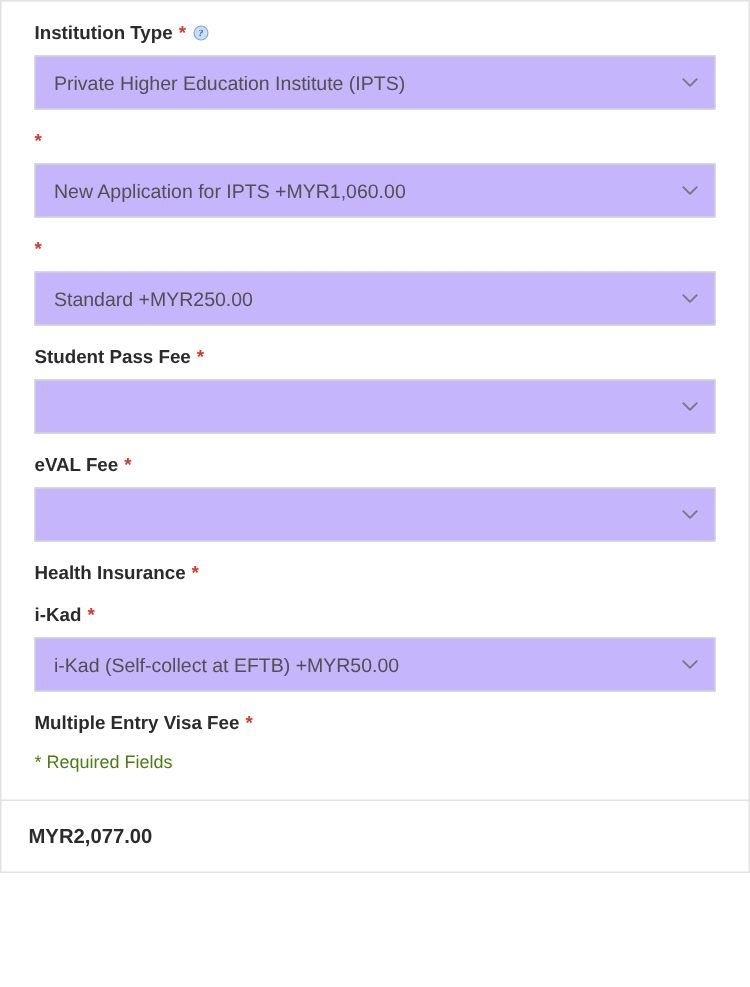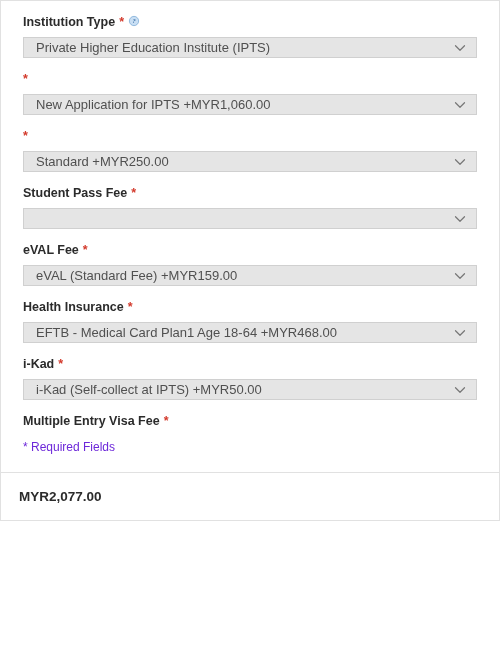--- a/index.html
+++ b/index.html
@@ -22,58 +22,59 @@
   .field{
     margin:0 0 14px 0;
   }
   .field:last-child{margin-bottom:0;}
   .label{
     font-size:12.5px;
     font-weight:700;
     color:#2b2b2b;
     margin:0 0 8px 0;
     display:flex;
+    align-items:center;
     gap:4px;
   }
   .req{
     color:#d33a2c;
     font-weight:700;
   }
   .help{
     width:12px;
     height:12px;
     display:inline-block;
   }
   .select{
     position:relative;
     width:100%;
-    height:21px;
+    height:36px;
     border:1px solid #d0d0d0;
-    background:#e5e5e5;
+    background:#c4b5fd;
     box-sizing:border-box;
     display:flex;
     align-items:center;
     padding:0 30px 0 12px;
     font-size:13px;
     color:#505050;
     cursor:pointer;
   }
   .select .chev{
     position:absolute;
     right:10px;
     top:50%;
     transform:translateY(-50%);
     width:12px;
     height:12px;
     pointer-events:none;
     color:#777;
   }
   .required-note{
     font-size:12px;
-    color:#6d28d9;
+    color:#4d7c0f;
     margin-top:12px;
   }
   .total-bar{
     border:1px solid #e1e1e1;
     border-top:none;
     box-sizing:border-box;
     padding:16px 18px;
     font-size:13.5px;
     font-weight:700;
     color:#2b2b2b;
@@ -133,45 +134,38 @@
               <use xlink:href="#chev-down"></use>
             </svg>
           </div>
         </div>
         <div class="field">
           <div class="label">
             <span>eVAL Fee</span>
             <span class="req">*</span>
           </div>
           <div class="select">
-            <span>eVAL (Standard Fee) +MYR159.00</span>
             <svg class="chev">
               <use xlink:href="#chev-down"></use>
             </svg>
           </div>
         </div>
         <div class="field">
           <div class="label">
             <span>Health Insurance</span>
             <span class="req">*</span>
           </div>
-          <div class="select">
-            <span>EFTB - Medical Card Plan1 Age 18-64 +MYR468.00</span>
-            <svg class="chev">
-              <use xlink:href="#chev-down"></use>
-            </svg>
-          </div>
         </div>
         <div class="field">
           <div class="label">
             <span>i-Kad</span>
             <span class="req">*</span>
           </div>
           <div class="select">
-            <span>i-Kad (Self-collect at IPTS) +MYR50.00</span>
+            <span>i-Kad (Self-collect at EFTB) +MYR50.00</span>
             <svg class="chev">
               <use xlink:href="#chev-down"></use>
             </svg>
           </div>
         </div>
         <div class="field">
           <div class="label">
             <span>Multiple Entry Visa Fee</span>
             <span class="req">*</span>
           </div>

